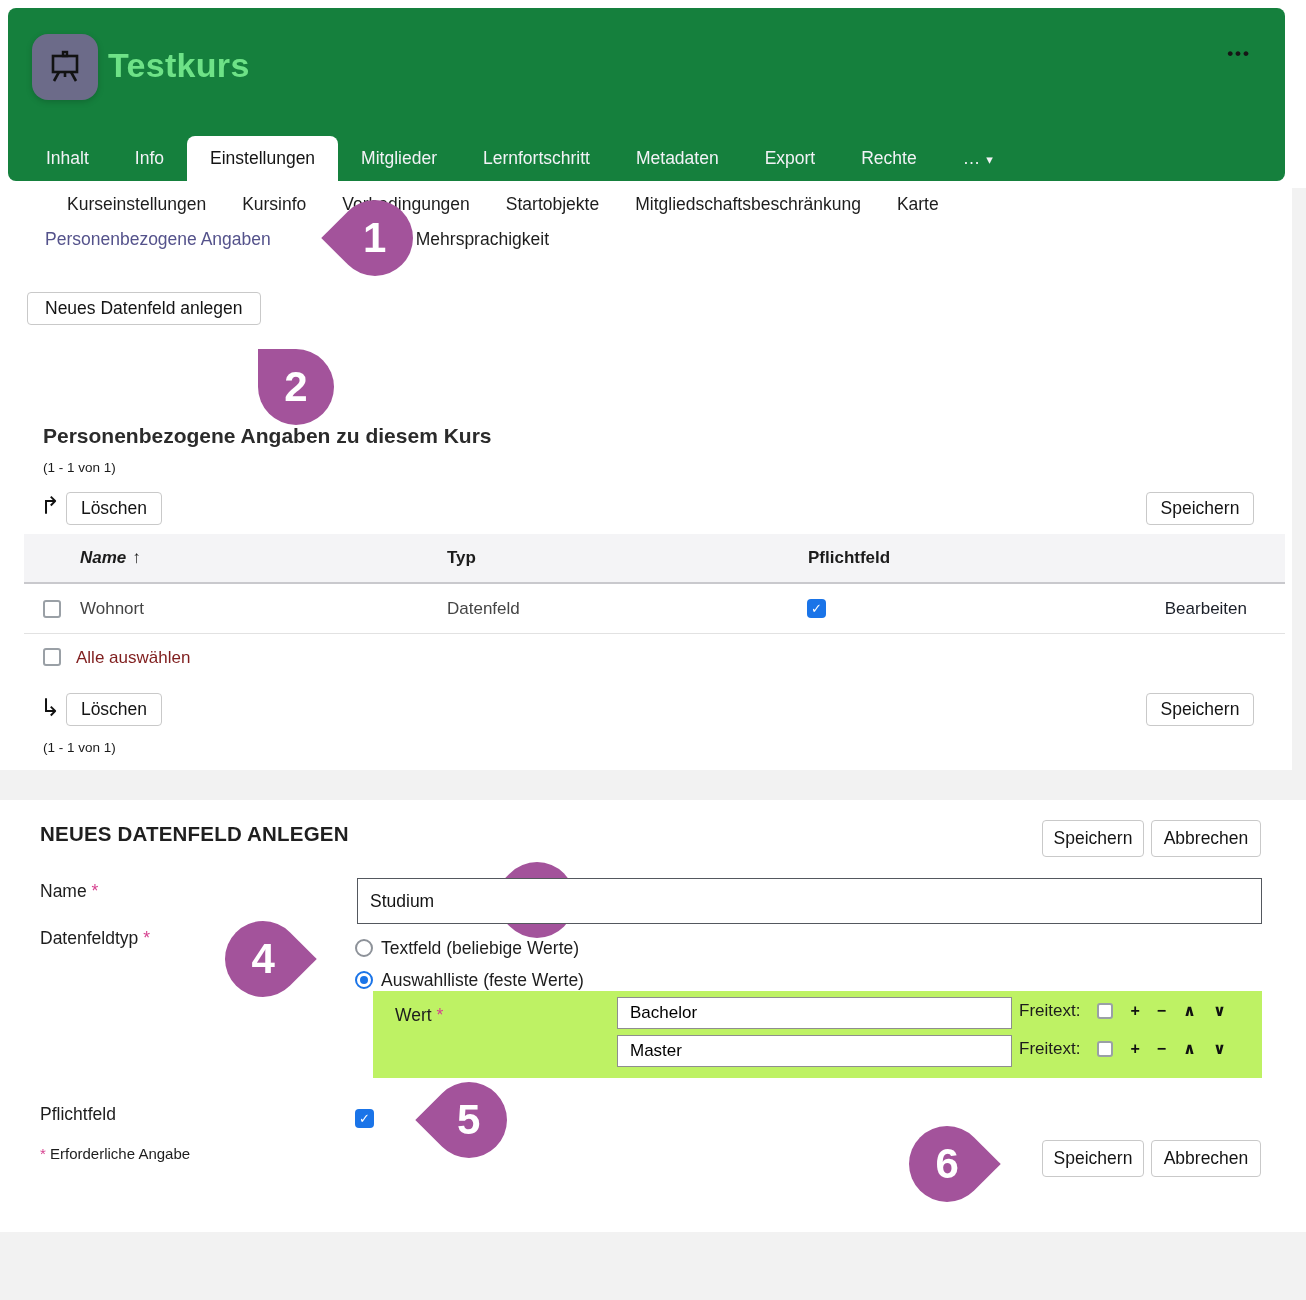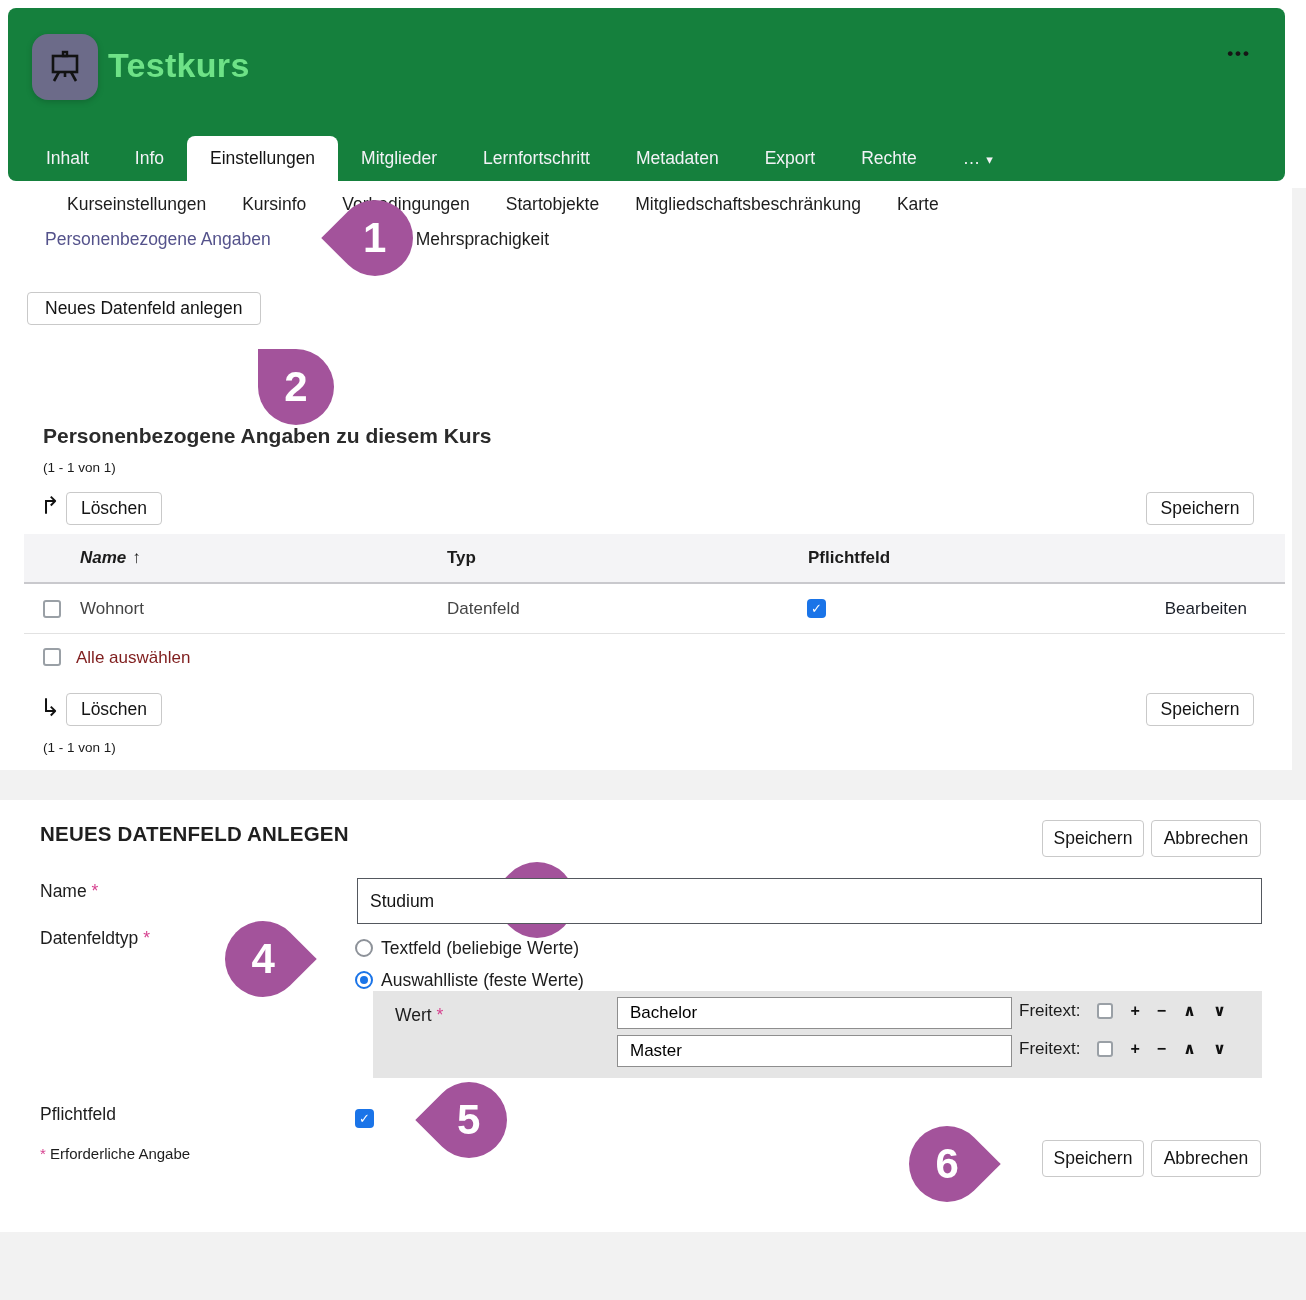--- a/index.html
+++ b/index.html
@@ -73,21 +73,21 @@
   .form-heading { position:absolute; left:40px; top:822px; font-size:20.5px; font-weight:700;
             color:#1f1f1f; letter-spacing:.2px; }
   .flabel { position:absolute; font-size:17.5px; color:#1d1d1d; }
   .star { color:#d6418f; }
   .text-input { position:absolute; border:1px solid #54585e; background:#fff; font-size:17.5px;
             font-family:inherit; color:#141414; padding:0 12px; }
   .radio { position:absolute; width:18px; height:18px; border:2px solid #8d9299; border-radius:50%;
             background:#fff; cursor:pointer; }
   .radio.selected { border-color:#1a74e8; }
   .radio.selected::after { content:""; position:absolute; inset:3px; background:#1a74e8; border-radius:50%; }
-  .wert-panel { position:absolute; left:373px; top:991px; width:889px; height:87px; background:#e5e5e5; }
+  .wert-panel { position:absolute; left:373px; top:991px; width:889px; height:87px; background:#bef264; }
   .wert-input { position:absolute; left:244px; width:395px; height:32px; border:1px solid #8e8e8e;
             background:#fff; font-size:17px; font-family:inherit; padding:0 12px; }
   .freitext { position:absolute; left:646px; display:flex; align-items:center; gap:17px;
             font-size:17px; color:#1d1d1d; }
   .freitext .fcb { width:16px; height:16px; border:2px solid #9aa0a6; border-radius:3px;
             background:#fff; cursor:pointer; }
   .row-ic { font-weight:700; font-size:16px; color:#111; cursor:pointer; line-height:1; }
   .required-note { position:absolute; left:40px; top:1145px; font-size:15px; color:#1d1d1d; }
 </style>
 </head>

